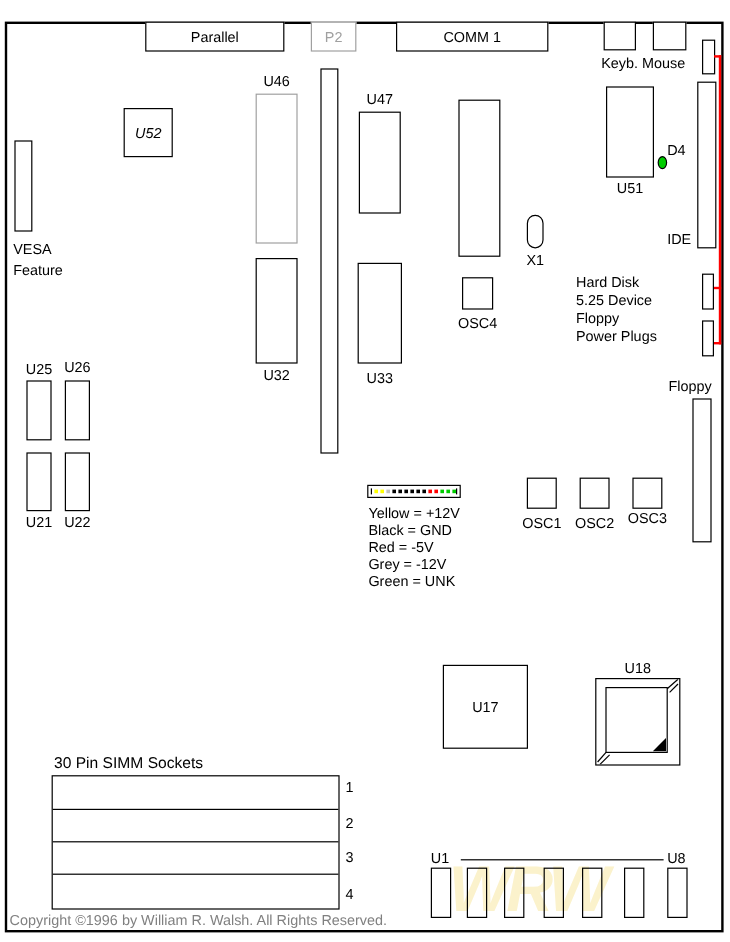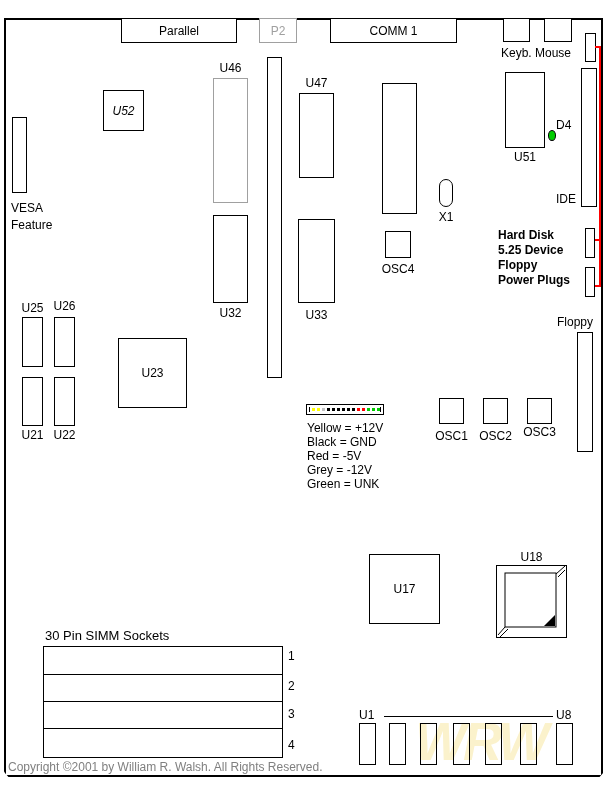--- a/index.html
+++ b/index.html
@@ -2,21 +2,21 @@
 <html style="--gray: #a0a0a0; --red: #ff0000; --green: #00cc00; --copy: #808080; --wm: #fbf2cc;"><head>
 <meta charset="utf-8">
 <style>
   :root{
     --gray:#a0a0a0; --red:#ff0000; --green:#00cc00;
     --copy:#808080; --wm:#fbf2cc;
   }
   *{box-sizing:border-box;}
   html,body{margin:0;padding:0;background:#fff;}
   #screen{position:relative;width:608px;height:785px;background:#fff;overflow:hidden;
-          font-family:"Liberation Sans",sans-serif;color:#000;border-radius:28px;}
+          font-family:"Liberation Sans",sans-serif;color:#000;}
   .box{position:absolute;border:1px solid #000;background:#fff;}
   .box.transparent{background:transparent;}
   .box.grayline{border-color:var(--gray);}
   .chip{display:flex;align-items:center;justify-content:center;font-size:12px;}
   .lbl{position:absolute;font-size:12px;line-height:13px;white-space:nowrap;}
   .ctr{text-align:center;}
   .grayText{color:var(--gray);}
   .redline{position:absolute;background:var(--red);}
   .blackline{position:absolute;background:#000;}
   .capsule{border-radius:8px;}
@@ -90,21 +90,21 @@
   <div class="box" style="left:505px;top:72px;width:40px;height:76px;"></div>
   <div class="lbl ctr" style="left:505px;top:151px;width:40px;">U51</div>
   <div class="lbl" style="left:556px;top:119px;">D4</div>
   <div class="led" style="left:548px;top:130px;"></div>
   <div class="box" style="left:581px;top:68px;width:16px;height:139px;"></div>
   <div class="lbl" style="left:556px;top:193px;">IDE</div>
 
   <div class="box" style="left:385px;top:231px;width:26px;height:27px;"></div>
   <div class="lbl ctr" style="left:380px;top:263px;width:36px;">OSC4</div>
 
-  <div class="lbl multiline" style="left:498px;top:228px;font-weight:bold;">
+  <div class="lbl multiline" style="left:480px;top:228px;">
     <div>Hard Disk</div>
     <div>5.25 Device</div>
     <div>Floppy</div>
     <div>Power Plugs</div>
   </div>
   <div class="box" style="left:585px;top:228px;width:10px;height:30px;"></div>
   <div class="box" style="left:585px;top:267px;width:10px;height:30px;"></div>
 
   <div class="lbl" style="left:557px;top:316px;">Floppy</div>
   <div class="box" style="left:577px;top:332px;width:16px;height:120px;"></div>
@@ -112,21 +112,20 @@
 
   <div class="lbl ctr" style="left:20px;top:302px;width:25px;">U25</div>
   <div class="lbl ctr" style="left:52px;top:300px;width:25px;">U26</div>
   <div class="box" style="left:22px;top:317px;width:21px;height:50px;"></div>
   <div class="box" style="left:54px;top:317px;width:21px;height:50px;"></div>
   <div class="box" style="left:22px;top:377px;width:21px;height:49px;"></div>
   <div class="box" style="left:54px;top:377px;width:21px;height:49px;"></div>
   <div class="lbl ctr" style="left:20px;top:429px;width:25px;">U21</div>
   <div class="lbl ctr" style="left:52px;top:429px;width:25px;">U22</div>
 
-  <div class="box chip" style="left:118px;top:338px;width:69px;height:70px;">U23</div>
 
   <div class="box strip" style="left:306px;top:404px;width:78px;height:11px;">
     <span class="pin-row"><span class="pin" style="background: rgb(255, 255, 0);"></span><span class="pin" style="background: rgb(255, 255, 0);"></span><span class="pin" style="background: rgb(192, 192, 192);"></span><span class="pin" style="background: rgb(0, 0, 0);"></span><span class="pin" style="background: rgb(0, 0, 0);"></span><span class="pin" style="background: rgb(0, 0, 0);"></span><span class="pin" style="background: rgb(0, 0, 0);"></span><span class="pin" style="background: rgb(0, 0, 0);"></span><span class="pin" style="background: rgb(0, 0, 0);"></span><span class="pin" style="background: rgb(255, 0, 0);"></span><span class="pin" style="background: rgb(255, 0, 0);"></span><span class="pin" style="background: rgb(0, 204, 0);"></span><span class="pin" style="background: rgb(0, 204, 0);"></span><span class="pin" style="background: rgb(0, 204, 0);"></span></span>
   </div>
   <div class="lbl legend" style="left:307px;top:421px;">
     <div>Yellow = +12V</div>
     <div>Black = GND</div>
     <div>Red = -5V</div>
     <div>Grey = -12V</div>
     <div>Green = UNK</div>
@@ -159,27 +158,27 @@
     <div class="simm-row"></div>
     <div class="simm-row"></div>
     <div class="simm-row"></div>
     <div class="simm-row"></div>
   </div>
   <div class="lbl" style="left:288px;top:650px;">1</div>
   <div class="lbl" style="left:288px;top:680px;">2</div>
   <div class="lbl" style="left:288px;top:708px;">3</div>
   <div class="lbl" style="left:288px;top:739px;">4</div>
 
-  <div class="watermark" style="left:374px;top:710px;margin-left:41px;">WRW</div>
+  <div class="watermark" style="left:374px;top:710px;">WRW</div>
   <div class="lbl" style="left:359px;top:709px;">U1</div>
   <div class="blackline" style="left:384px;top:716px;width:169px;height:1px;"></div>
   <div class="lbl" style="left:556px;top:709px;">U8</div>
   <div class="box transparent" style="left:359px;top:723px;width:17px;height:42px;"></div>
   <div class="box transparent" style="left:389px;top:723px;width:17px;height:42px;"></div>
   <div class="box transparent" style="left:420px;top:723px;width:17px;height:42px;"></div>
   <div class="box transparent" style="left:453px;top:723px;width:17px;height:42px;"></div>
   <div class="box transparent" style="left:485px;top:723px;width:17px;height:42px;"></div>
   <div class="box transparent" style="left:520px;top:723px;width:17px;height:42px;"></div>
   <div class="box transparent" style="left:556px;top:723px;width:17px;height:42px;"></div>
 
-  <div class="copyright" style="left:8px;top:760px;">Copyright ©2001 by William R. Walsh. All Rights Reserved.</div>
+  <div class="copyright" style="left:8px;top:760px;">Copyright ©1996 by William R. Walsh. All Rights Reserved.</div>
 
 </div>
 
 </body></html>

